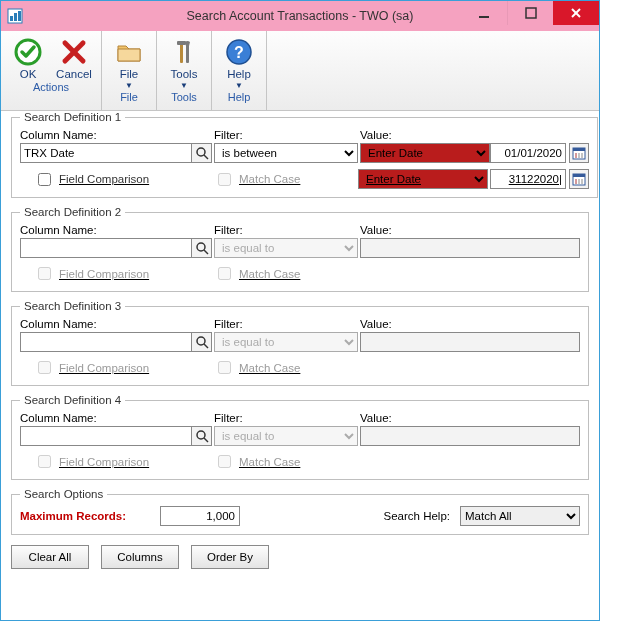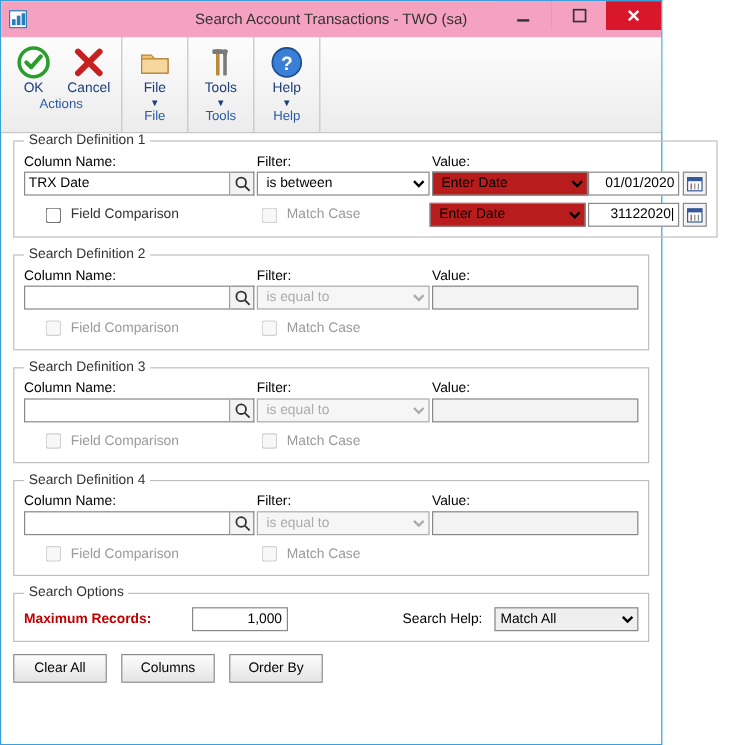--- a/index.html
+++ b/index.html
@@ -1,17 +1,17 @@
 <!DOCTYPE html>
 <html><head>
 <meta charset="utf-8">
 <style>
   * { box-sizing: border-box; font-family: "Segoe UI", Tahoma, sans-serif; }
   body { margin:0; background:#fff; }
-  .window { width:552px; height:621px; border:1px solid #3a9fd8; background:#fff; position:relative; }
+  .window { width:600px; height:621px; border:1px solid #3a9fd8; background:#fff; position:relative; }
   .titlebar { height:30px; background:#f5a2c0; display:flex; align-items:center; position:relative; padding-left:6px; }
   .titlebar .icon { width:16px; height:16px; margin-right:6px; }
   .titlebar .title { position:absolute; left:0; right:0; text-align:center; font-size:12.5px; color:#333; pointer-events:none; }
   .titlebar .controls { position:absolute; right:0; top:0; height:30px; display:flex; }
   .ctrl { width:46px; height:24px; display:flex; align-items:center; justify-content:center; font-size:13px; color:#333; }
   .ctrl.min { background:#f5a2c0; }
   .ctrl.max { background:#f5a2c0; border-left:1px solid rgba(0,0,0,0.05); }
   .ctrl.close { background:#d9172a; color:#fff; font-weight:bold; }
   .ribbon { height:80px; background:linear-gradient(#fdfdfd,#ececec); border-bottom:1px solid #c5c5c5; display:flex; }
   .ribbon-group { display:flex; flex-direction:column; align-items:center; border-right:1px solid #c5c5c5; padding:2px 4px 0; }
@@ -30,21 +30,21 @@
   .lblrow .col-val, .valrow .col-val { flex:1; margin-left:2px; }
   .inpwrap { display:flex; align-items:center; }
   input.txt, select.sel, input.date { font-size:11.5px; padding:1px 3px; border:1px solid #888; background:#fff; height:20px; }
   input.txt { width:172px; }
   .lookup { width:20px; height:20px; border:1px solid #888; border-left:none; background:#f3f3f3; display:flex; align-items:center; justify-content:center; cursor:pointer; }
   select.sel { width:144px; height:20px; }
   .enterdate { width:130px; height:20px; border:1px solid #888; font-size:11.5px; padding:1px 3px; background:#b91c1c; }
   .date-col { display:flex; align-items:center; margin-left:auto; }
   input.date { width:76px; text-align:right; }
   .calbtn { width:20px; height:20px; border:1px solid #888; margin-left:3px; background:#f3f3f3; display:flex; align-items:center; justify-content:center; cursor:pointer; }
-  .chkrow { margin-top:6px; }
+  .chkrow { margin-top:6px;text-decoration:underline; }
   .chk { display:flex; align-items:center; gap:5px; font-size:11.5px; color:#333; }
   .chk.disabled { color:#9a9a9a; }
   .chk input { width:13px; height:13px; }
   .chk-fc { width:192px; padding-left:14px; }
   .chk-mc { width:144px; padding-left:2px; }
   .valbox { flex:1; height:20px; border:1px solid #888; background:#f3f3f3; }
   .so-row { display:flex; align-items:center; font-size:11.5px; }
   .so-lbl { color:#c00000; font-weight:bold; width:140px; }
   .so-in { width:80px; text-align:right; height:20px; border:1px solid #888; font-size:11.5px; padding:1px 4px; }
   .so-stlbl { margin-left:auto; margin-right:10px; }

